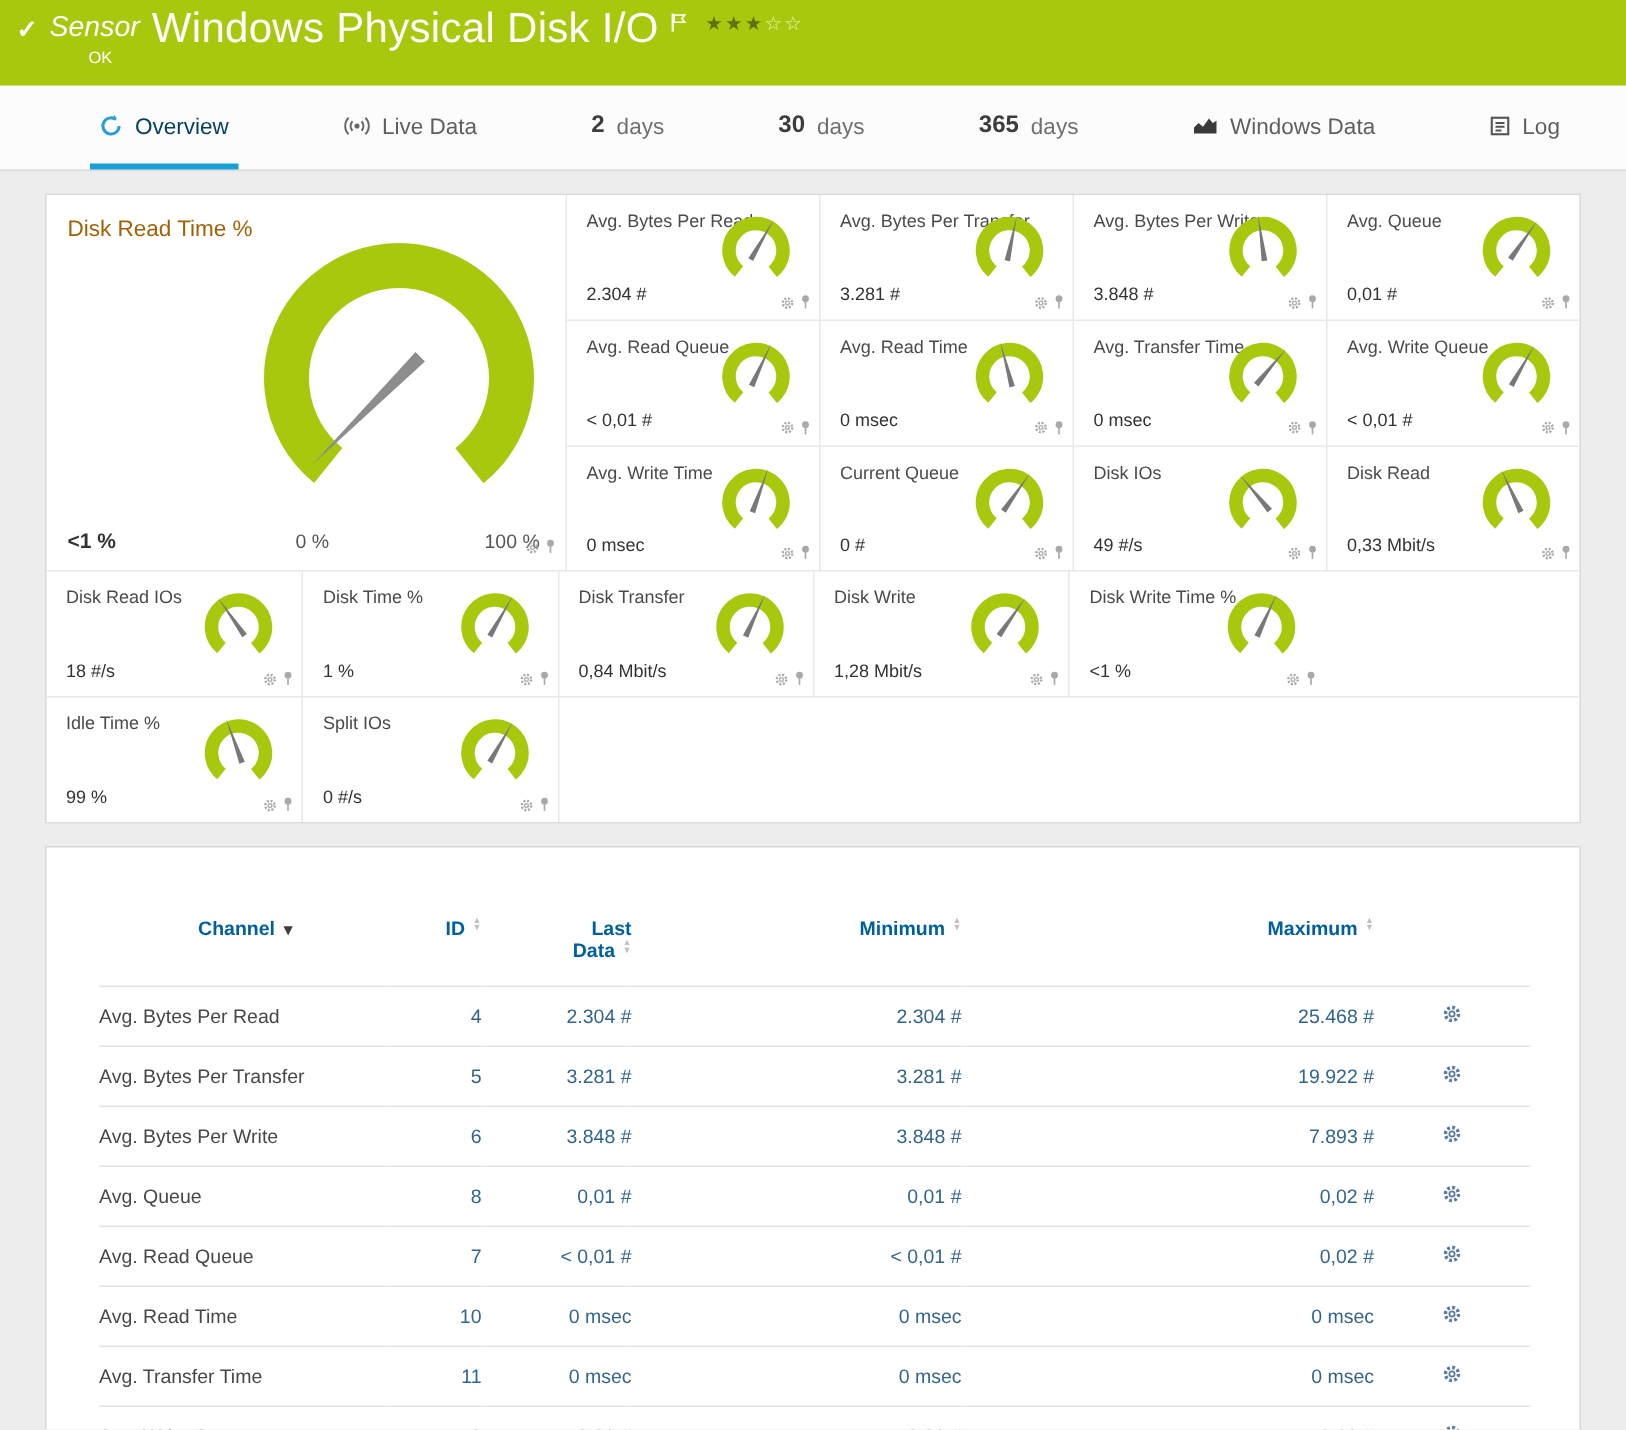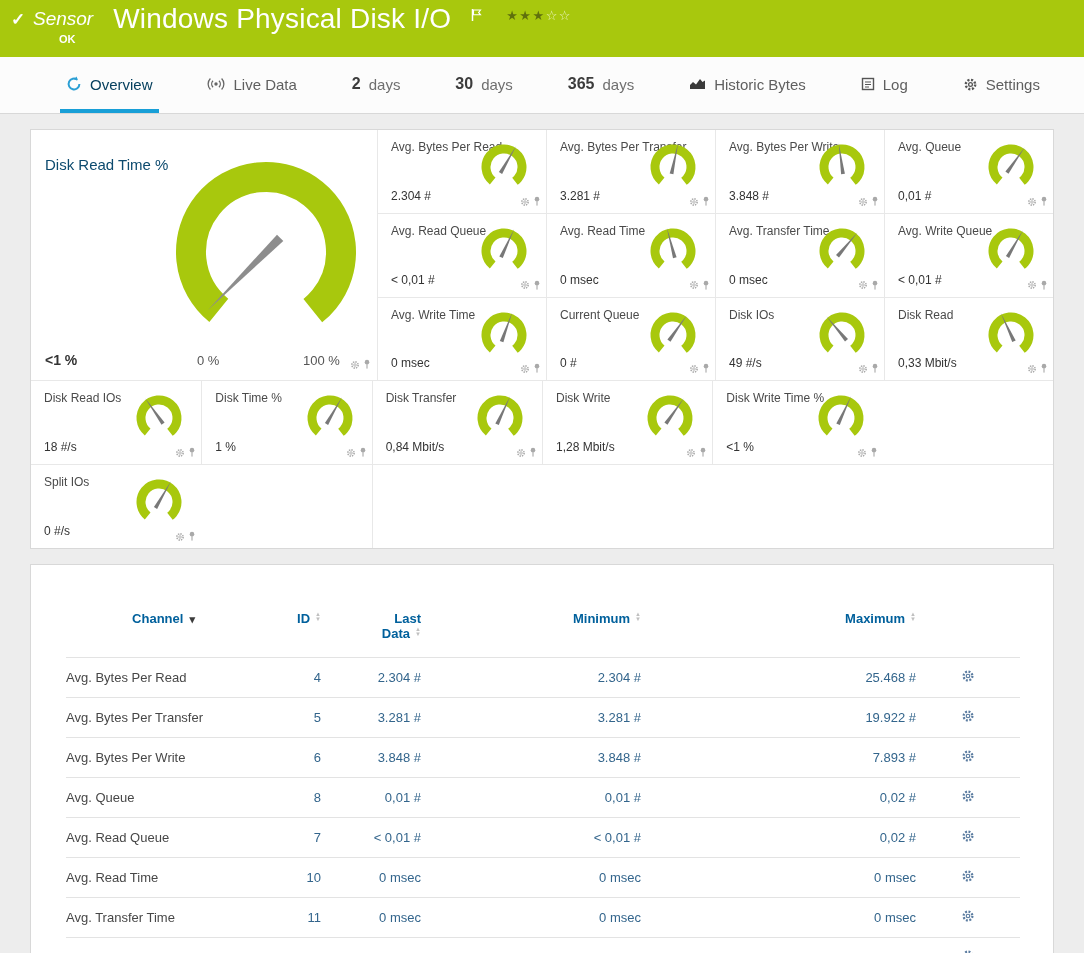--- a/index.html
+++ b/index.html
@@ -2,51 +2,51 @@
 <html><head>
 <meta charset="utf-8">
 <style>
   *{box-sizing:border-box}
   html,body{margin:0;padding:0;width:1084px;height:953px;overflow:hidden;
     background:#ededed;font-family:"Liberation Sans",sans-serif}
 
   
   .topbar{height:57px;background:#a8c80d;position:relative;color:#fff}
   .hdr-check{position:absolute;left:11px;top:9px;font-size:17px;font-weight:bold;color:#fff}
-  .hdr-main{position:absolute;left:33px;top:5px;display:flex;align-items:flex-start;gap:20px}
+  .hdr-main{position:absolute;left:33px;top:5px;display:flex;align-items:flex-start;gap:8px}
   .hdr-kind{font-size:19px;font-style:italic;line-height:27px}
   .hdr-title{font-size:28px;font-weight:normal;line-height:27px;letter-spacing:.2px}
   .hdr-flag{margin-top:3px}
   .stars{margin-left:4px;margin-top:3px;font-size:13px;letter-spacing:1.5px;line-height:16px}
   .star{cursor:pointer}
   .star.filled{color:#5f700d}
   .star.empty{color:#e9f2bd}
-  .hdr-ok{position:absolute;left:59px;top:33px;font-size:11px;font-weight:bold}
+  .hdr-ok{position:absolute;left:59px;top:33px;font-size:11px;font-weight:normal}
 
   
   .tabs{height:57px;background:#fcfcfc;border-bottom:1px solid #d8d8d8;display:flex;
     justify-content:space-between;align-items:stretch;padding:0 38px 0 60px}
   .tab{display:flex;align-items:center;gap:8px;font-size:15px;color:#5f5f5f;
     border-bottom:4px solid transparent;padding:2px 6px 0;cursor:pointer;white-space:nowrap}
   .tab.active{border-bottom-color:#189fd7;color:#07405e;font-weight:normal}
   .tab .num{font-weight:bold;color:#3c3c3c;font-size:16px}
   .tab .word{color:#6f6f6f}
   .tab-icon{display:inline-flex;align-items:center}
 
   
   .panel{background:#fff;border:1px solid #d8d8d8;margin:15px 30px 0}
 
   
   .top-section{display:flex;height:250px}
   .large-gauge{flex:0 0 346px;position:relative}
-  .lg-title{position:absolute;left:14px;top:26px;font-size:15px;color:#0c4a6e}
+  .lg-title{position:absolute;left:14px;top:14px;font-size:15px;color:#a16207}
   .lg-dial{position:absolute;left:135px;top:22px}
   .lg-value{position:absolute;left:14px;bottom:12px;font-size:14px;font-weight:bold;color:#333}
   .lg-min{position:absolute;left:166px;bottom:12px;font-size:13px;color:#555}
-  .lg-max{position:absolute;left:272px;bottom:12px;font-size:13px;color:#555}
+  .lg-max{position:absolute;left:292px;bottom:12px;font-size:13px;color:#555}
 
   .small-grid{flex:1;display:grid;grid-template-columns:repeat(4,1fr);grid-template-rows:repeat(3,1fr)}
   .small-grid .gcell{border-left:1px solid #e8e8e8;border-top:1px solid #e8e8e8}
   .small-grid .gcell:nth-child(-n+4){border-top:none}
 
   .row-six{display:grid;grid-template-columns:repeat(6,1fr);height:84px;border-top:1px solid #e8e8e8}
   .row-six .gcell{border-left:1px solid #e8e8e8}
   .row-six .gcell:first-child{border-left:none}
   .gcell.filler{grid-column:3/7}
 
@@ -122,39 +122,30 @@
   <div class="tab days">
     <span class="num">365</span>
     <span class="word">days</span>
   </div>
   <div class="tab">
     <span class="tab-icon">
       <svg width="17" height="14" viewBox="0 0 17 14">
           <path d="M1 12V8l3-3 3 2.5L11 2l2.5 3L16 3.5V12z" fill="#3a3a3a"></path>
         </svg>
     </span>
-    <span>Historic Bytes</span>
+    <span>Windows Data</span>
   </div>
   <div class="tab">
     <span class="tab-icon">
       <svg width="14" height="14" viewBox="0 0 14 14">
           <rect x="1.5" y="1.5" width="11" height="11" fill="none" stroke="#555" stroke-width="1.4"></rect>
           <path d="M4 5h6M4 7.5h6M4 10h4" stroke="#555" stroke-width="1.2"></path>
         </svg>
     </span>
     <span>Log</span>
-  </div>
-  <div class="tab">
-    <span class="tab-icon">
-      <svg width="15" height="15" viewBox="0 0 16 16">
-          <circle cx="8" cy="8" r="5" fill="none" stroke="#555" stroke-width="2.6" stroke-dasharray="2.2 1.72"></circle>
-          <circle cx="8" cy="8" r="2" fill="none" stroke="#555" stroke-width="1.4"></circle>
-        </svg>
-    </span>
-    <span>Settings</span>
   </div>
 </nav>
 
 <section class="panel">
   <div class="top-section">
     <div class="large-gauge">
       <div class="lg-title">Disk Read Time %</div>
       <div class="lg-dial" id="large-gauge-dial"><svg width="200" height="200" viewBox="0 0 200 200">
             <circle cx="100" cy="100" r="75" fill="none" stroke="#a8c80d" stroke-width="30" stroke-dasharray="369.1 471.2" transform="rotate(-231 100 100)"></circle>
             <polygon points="42.0,158.0 111.0,82.7 117.3,89.0" fill="#8d8d8d"></polygon>
@@ -550,20 +541,42 @@
           <span class="mini-icon">
             <svg width="8" height="11" viewBox="0 0 10 14">
               <circle cx="5" cy="4" r="2.9" fill="#9b9b9b"></circle>
               <rect x="4.3" y="6.6" width="1.4" height="5.6" fill="#9b9b9b"></rect>
             </svg>
           </span>
         </div>
       </div>
     </div>
   <div class="row-six" id="gauge-row-5">
+      <div class="gcell">
+        <div class="gcell-title">Idle Time %</div>
+        <div class="gcell-gauge"><svg width="52" height="52" viewBox="0 0 52 52">
+            <circle cx="26" cy="26" r="18" fill="none" stroke="#a8c80d" stroke-width="9" stroke-dasharray="88.6 113.1" transform="rotate(-231 26 26)"></circle>
+            <polygon points="17.8,3.4 30.2,31.9 26.6,33.2" fill="#787878"></polygon>
+          </svg></div>
+        <div class="gcell-value">99 %</div>
+        <div class="cell-icons">
+          <span class="mini-icon">
+            <svg width="10" height="10" viewBox="0 0 16 16">
+              <circle cx="8" cy="8" r="5" fill="none" stroke="#9b9b9b" stroke-width="2.6" stroke-dasharray="2.2 1.72"></circle>
+              <circle cx="8" cy="8" r="2" fill="none" stroke="#9b9b9b" stroke-width="1.4"></circle>
+            </svg>
+          </span>
+          <span class="mini-icon">
+            <svg width="8" height="11" viewBox="0 0 10 14">
+              <circle cx="5" cy="4" r="2.9" fill="#9b9b9b"></circle>
+              <rect x="4.3" y="6.6" width="1.4" height="5.6" fill="#9b9b9b"></rect>
+            </svg>
+          </span>
+        </div>
+      </div>
       <div class="gcell">
         <div class="gcell-title">Split IOs</div>
         <div class="gcell-gauge"><svg width="52" height="52" viewBox="0 0 52 52">
             <circle cx="26" cy="26" r="18" fill="none" stroke="#a8c80d" stroke-width="9" stroke-dasharray="88.6 113.1" transform="rotate(-231 26 26)"></circle>
             <polygon points="38.0,5.2 24.1,33.0 20.9,31.1" fill="#787878"></polygon>
           </svg></div>
         <div class="gcell-value">0 #/s</div>
         <div class="cell-icons">
           <span class="mini-icon">
             <svg width="10" height="10" viewBox="0 0 16 16">

